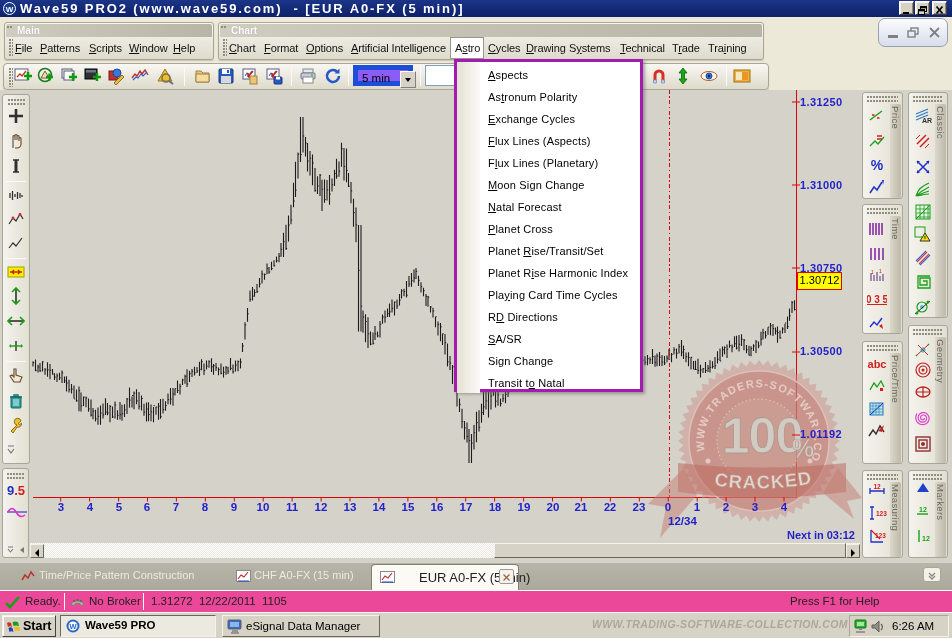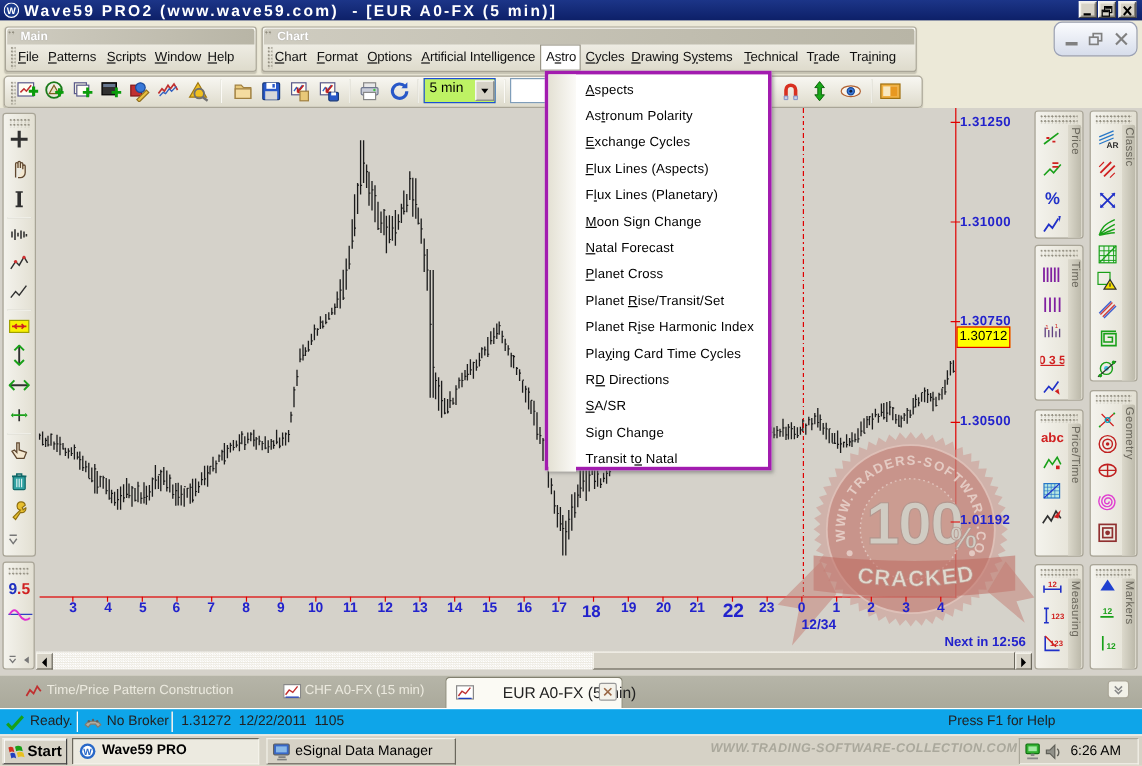--- a/index.html
+++ b/index.html
@@ -141,21 +141,21 @@
     <circle cx="13" cy="8" r="1" fill="#40c040"></circle>
   </svg>
 <svg class="ab" style="left:324px;top:67px" width="18" height="18" viewBox="0 0 18 18">
     <path d="M13.5 5A6 6 0 1 0 15 9" stroke="#2858c8" stroke-width="2.6" fill="none"></path>
     <path d="M15.5 1.5v5h-5z" fill="#2858c8"></path>
   </svg>
 <div class="sep" style="left:184px;top:66px;height:20px"></div>
 <div class="sep" style="left:291px;top:66px;height:20px"></div>
 <div class="sep" style="left:348px;top:66px;height:20px"></div>
 <div class="sep" style="left:420px;top:66px;height:20px"></div>
-<div class="ab" style="left:353px;top:65px;width:60px;height:21px;background:#bef264;border:1px solid #1d4ed8">
+<div class="ab" style="left:353px;top:65px;width:60px;height:21px;background:#8b5cf6;border:5px solid #1d4ed8">
 <div class="ab" style="left:4px;top:2px;font-size:11.5px">5 min</div>
 <div class="ab" style="left:42px;top:1px;width:16px;height:17px;background:#d6d2c6;border:1px solid;border-color:#fff #808080 #808080 #fff">
 <svg width="14" height="15">
         <path d="M4 6l3 4 3-4z" fill="#000"></path>
       </svg></div>
   </div>
 <div class="ab" style="left:425px;top:65px;width:34px;height:21px;background:#fff;border:1px solid #7f9db9"></div>
 <svg class="ab" style="left:650px;top:67px" width="18" height="18" viewBox="0 0 18 18">
     <path d="M5 15V8a4 4 0 0 1 8 0v7" stroke="#d83020" stroke-width="3" fill="none"></path>
     <path d="M3.5 13h3v3h-3zM11.5 13h3v3h-3z" fill="#c8d0e8" stroke="#8090c8" stroke-width=".8"></path>
@@ -240,33 +240,33 @@
 <div class="ab blue" style="left:195px;top:501px;width:20px;text-align:center;font-size:11.5px">8</div>
 <div class="ab blue" style="left:224px;top:501px;width:20px;text-align:center;font-size:11.5px">9</div>
 <div class="ab blue" style="left:253px;top:501px;width:20px;text-align:center;font-size:11.5px">10</div>
 <div class="ab blue" style="left:282px;top:501px;width:20px;text-align:center;font-size:11.5px">11</div>
 <div class="ab blue" style="left:311px;top:501px;width:20px;text-align:center;font-size:11.5px">12</div>
 <div class="ab blue" style="left:340px;top:501px;width:20px;text-align:center;font-size:11.5px">13</div>
 <div class="ab blue" style="left:369px;top:501px;width:20px;text-align:center;font-size:11.5px">14</div>
 <div class="ab blue" style="left:398px;top:501px;width:20px;text-align:center;font-size:11.5px">15</div>
 <div class="ab blue" style="left:427px;top:501px;width:20px;text-align:center;font-size:11.5px">16</div>
 <div class="ab blue" style="left:456px;top:501px;width:20px;text-align:center;font-size:11.5px">17</div>
-<div class="ab blue" style="left:485px;top:501px;width:20px;font-size:14px">18</div>
+<div class="ab blue" style="left:485px;top:501px;width:20px;text-align:center;font-size:11px">18</div>
 <div class="ab blue" style="left:514px;top:501px;width:20px;text-align:center;font-size:11.5px">19</div>
 <div class="ab blue" style="left:543px;top:501px;width:20px;text-align:center;font-size:11.5px">20</div>
 <div class="ab blue" style="left:571px;top:501px;width:20px;text-align:center;font-size:11.5px">21</div>
-<div class="ab blue" style="left:600px;top:501px;width:20px;text-align:right;font-size:16px">22</div>
+<div class="ab blue" style="left:600px;top:501px;width:20px;text-align:center;font-size:11px">22</div>
 <div class="ab blue" style="left:629px;top:501px;width:20px;text-align:center;font-size:11.5px">23</div>
 <div class="ab blue" style="left:658px;top:501px;width:20px;text-align:center;font-size:11.5px">0</div>
 <div class="ab blue" style="left:687px;top:501px;width:20px;text-align:center;font-size:11.5px">1</div>
 <div class="ab blue" style="left:716px;top:501px;width:20px;text-align:center;font-size:11.5px">2</div>
 <div class="ab blue" style="left:745px;top:501px;width:20px;text-align:center;font-size:11.5px">3</div>
 <div class="ab blue" style="left:774px;top:501px;width:20px;text-align:center;font-size:11.5px">4</div>
 <div class="ab blue" style="left:668px;top:515px;font-size:11.5px">12/34</div>
-<div class="ab blue" style="left:787px;top:529px;font-size:11px">Next in 12:56</div>
+<div class="ab blue" style="left:787px;top:529px;font-size:11px">Next in 03:12</div>
 <div class="ab blue" style="left:800px;top:96px;font-size:11px;letter-spacing:.4px">1.31250</div>
 <div class="ab blue" style="left:800px;top:179px;font-size:11px;letter-spacing:.4px">1.31000</div>
 <div class="ab blue" style="left:800px;top:262px;font-size:11px;letter-spacing:.4px">1.30750</div>
 <div class="ab blue" style="left:800px;top:345px;font-size:11px;letter-spacing:.4px">1.30500</div>
 <div class="ab blue" style="left:800px;top:428px;font-size:11px;letter-spacing:.4px">1.01192</div>
 <svg class="ab" style="left:792px;top:90px" width="10" height="410">
     <path d="M0 12h8" stroke="#e00000"></path>
     <path d="M0 95h8" stroke="#e00000"></path>
     <path d="M0 178h8" stroke="#e00000"></path>
     <path d="M0 262h8" stroke="#e00000"></path>
@@ -541,21 +541,21 @@
     </svg>
 <div class="ab" style="left:419px;top:7px;font-size:13px;color:#222">EUR A0-FX (5 min)</div>
 <div class="ab" style="left:499px;top:6px;width:15px;height:15px;background:#f4f2ea;border:1px solid #999;border-radius:2px"><svg width="13" height="13">
         <path d="M3.5 3.5l6 6M9.5 3.5l-6 6" stroke="#996644" stroke-width="1.3"></path>
       </svg></div>
 <div class="ab" style="left:923px;top:4px;width:18px;height:15px;background:#f2f1e8;border:1px solid #a9a597;border-radius:3px"><svg width="16" height="13">
         <path d="M5 4l3 3 3-3" fill="none" stroke="#888" stroke-width="1.3"></path>
         <path d="M5 7l3 3 3-3" fill="none" stroke="#888" stroke-width="1.3"></path>
       </svg></div>
 </div>
-<div class="ab" style="left:0;top:590px;width:952px;height:22px;background:#0ea5e9;border-top:1px solid #fff">
+<div class="ab" style="left:0;top:590px;width:952px;height:22px;background:#ec4899;border-top:1px solid #fff">
 <svg class="ab" style="left:5px;top:4px" width="16" height="14">
       <path d="M1 8l4 4 9-10" fill="none" stroke="#18a018" stroke-width="2.6"></path>
     </svg>
 <div class="ab" style="left:25px;top:4px;font-size:11.5px;color:#222">Ready.</div>
 <div class="ab" style="left:64px;top:2px;width:1px;height:17px;background:#b8b5a8;border-right:1px solid #fff"></div>
 <svg class="ab" style="left:69px;top:4px" width="17" height="14">
       <path d="M2 9a7 5 0 0 1 13 0l-2.5 2-2-2.5h-4l-2 2.5z" fill="#b0aca0" stroke="#807c70"></path>
       <circle cx="5" cy="6" r="1" fill="#606060"></circle>
       <circle cx="8.5" cy="5" r="1" fill="#606060"></circle>
       <circle cx="12" cy="6" r="1" fill="#606060"></circle>

